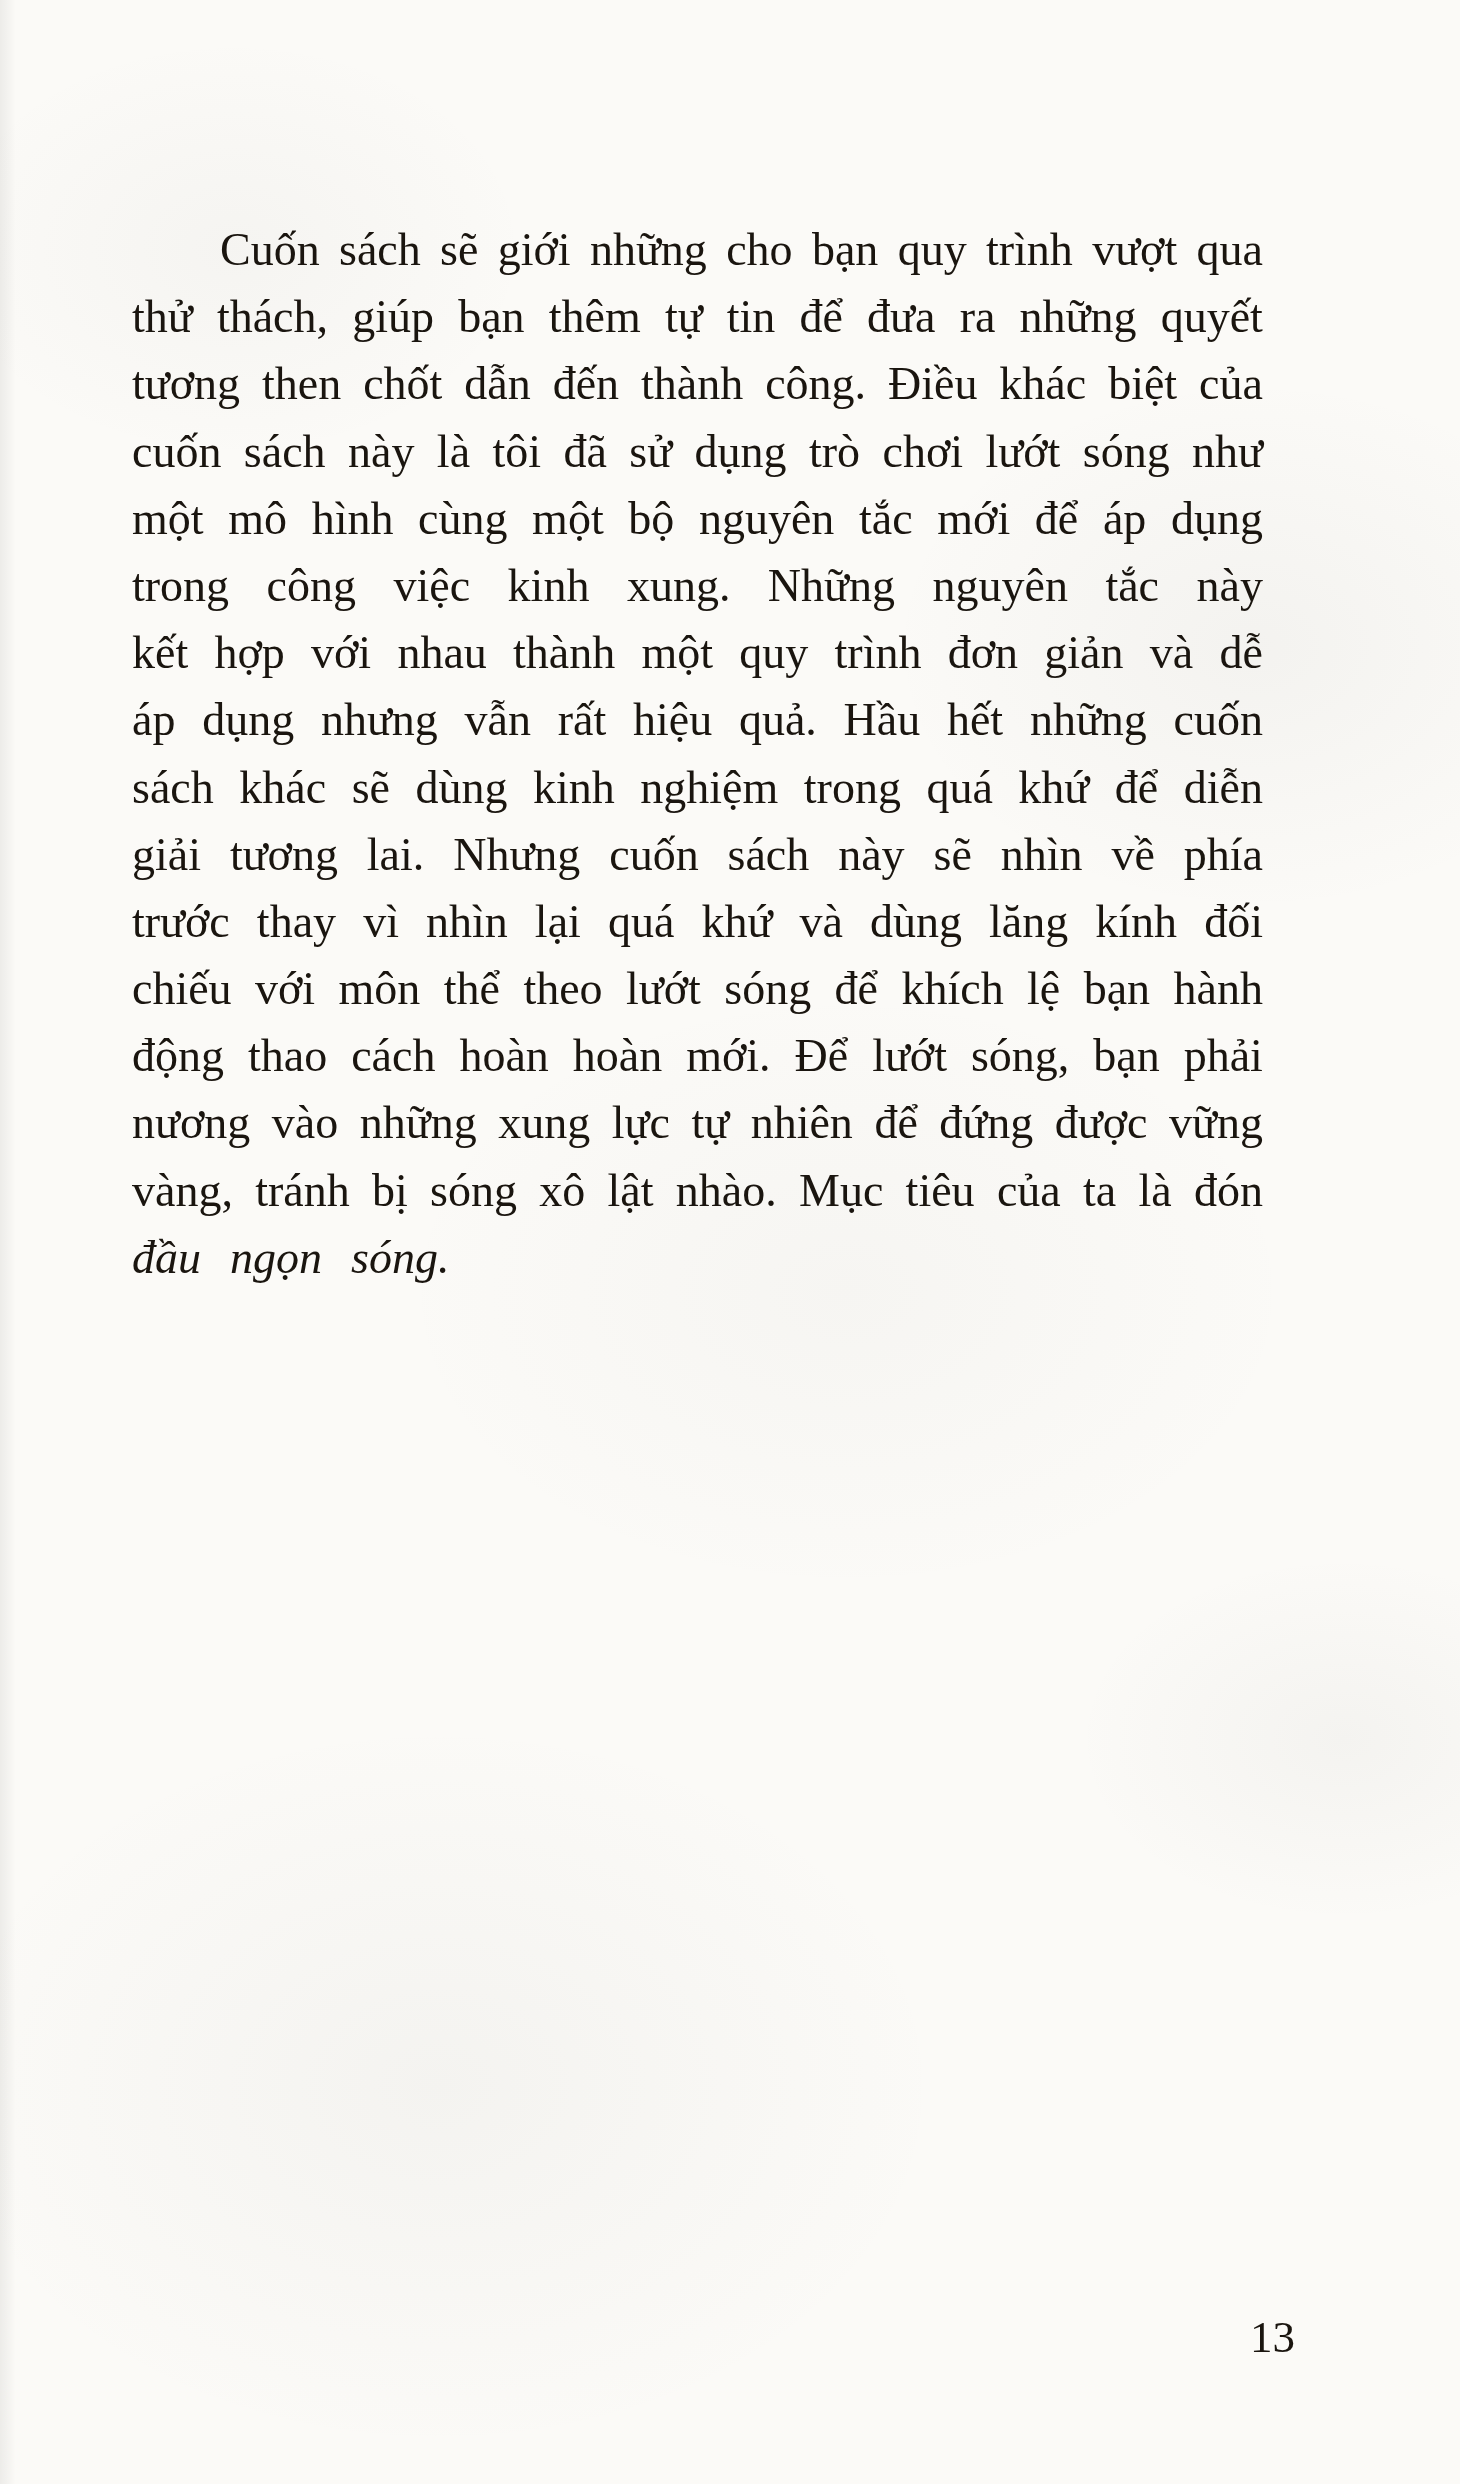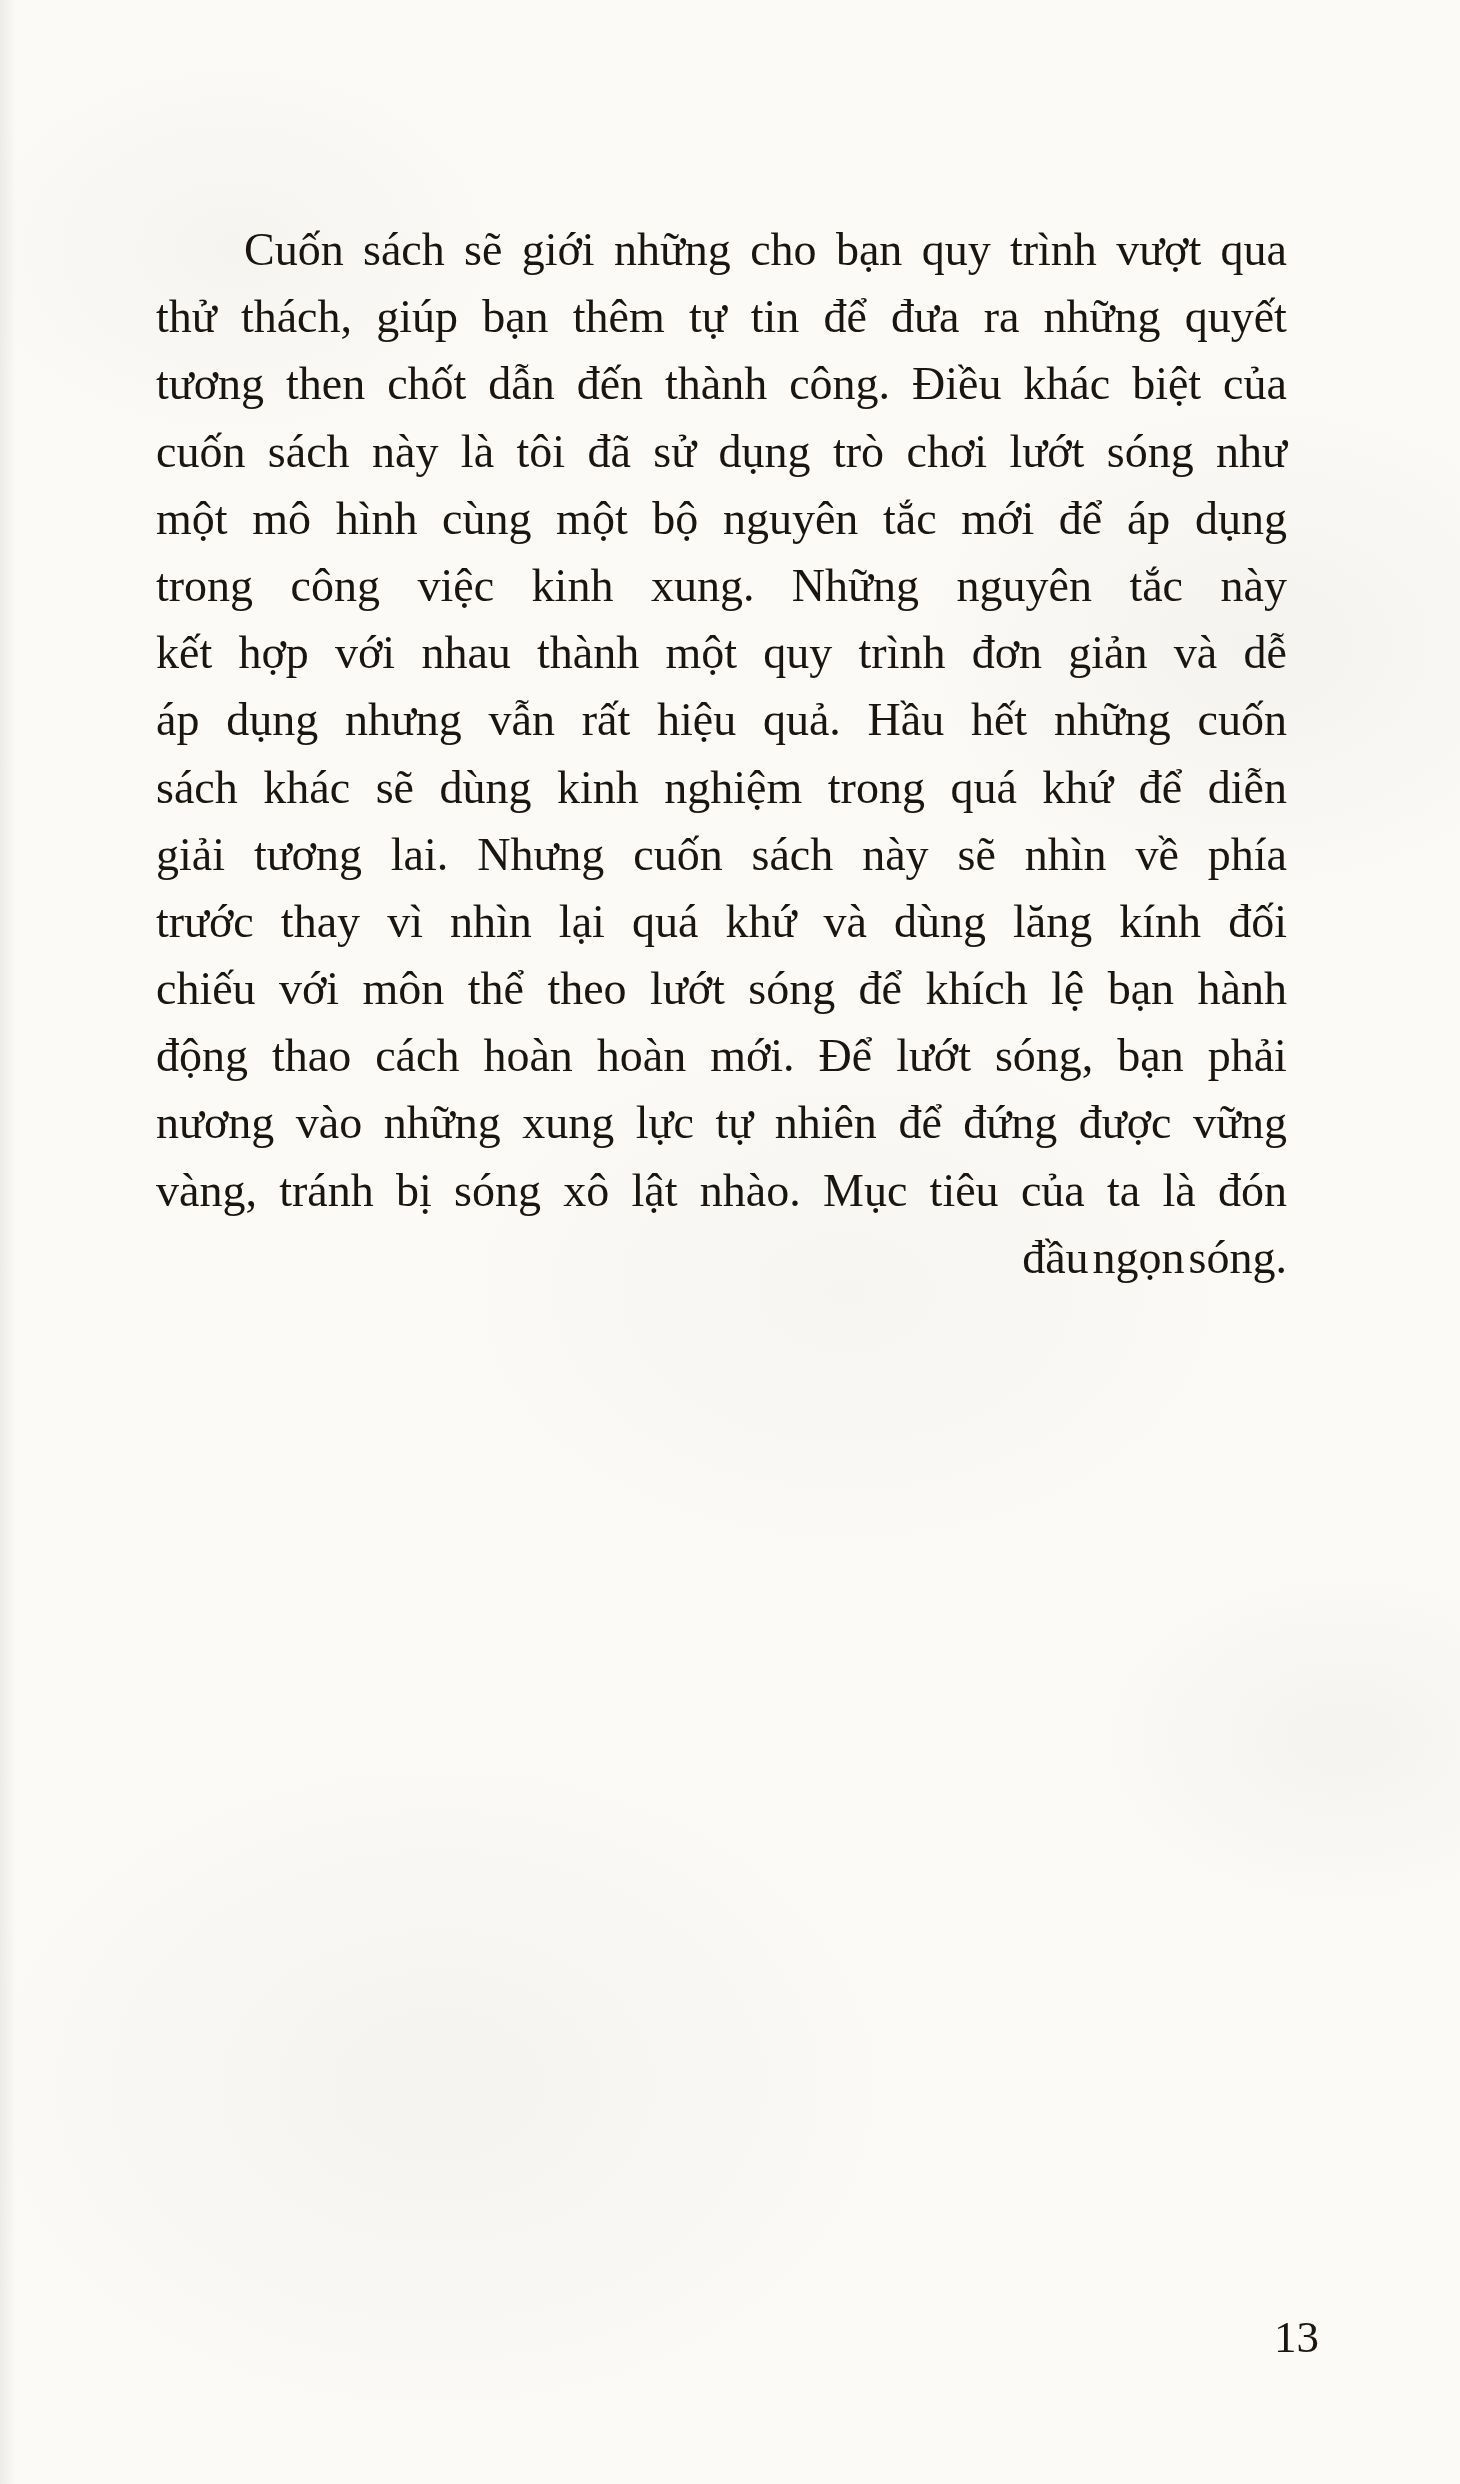--- a/index.html
+++ b/index.html
@@ -16,38 +16,37 @@
       radial-gradient(ellipse 520px 380px at 86% 26%, rgba(115,115,110,0.055), transparent 70%),
       radial-gradient(ellipse 640px 430px at 58% 52%, rgba(125,125,120,0.04), transparent 70%),
       radial-gradient(ellipse 720px 520px at 30% 84%, rgba(115,115,110,0.05), transparent 70%),
       radial-gradient(ellipse 380px 260px at 92% 70%, rgba(115,115,110,0.05), transparent 70%),
       linear-gradient(90deg, rgba(0,0,0,0.06), rgba(0,0,0,0) 16px);
     color: var(--ink, #1a150f);
   }
   .page {
     position: absolute;
     inset: 0;
-    margin-left: 24px;
   }
   .paragraph {
     position: absolute;
     left: 132px;
     top: 216px;
     width: 1131px;
   }
   .line {
     display: flex;
     justify-content: space-between;
     height: 67.2px;
     font-size: 46px;
     line-height: 67.2px;
     white-space: nowrap;
   }
   .line.first { padding-left: 88px; }
-  .line.last  { justify-content: flex-end; gap: 4px; }
+  .line.last  { justify-content: flex-start; gap: 29px; font-style: italic; }
   .page-number {
     position: absolute;
     left: 1250px;
     top: 2312px;
     font-size: 45px;
     line-height: 50px;
   }
 </style>
 </head>
 <body style="--ink: #1a150f; --paper: #fbfaf7;">

